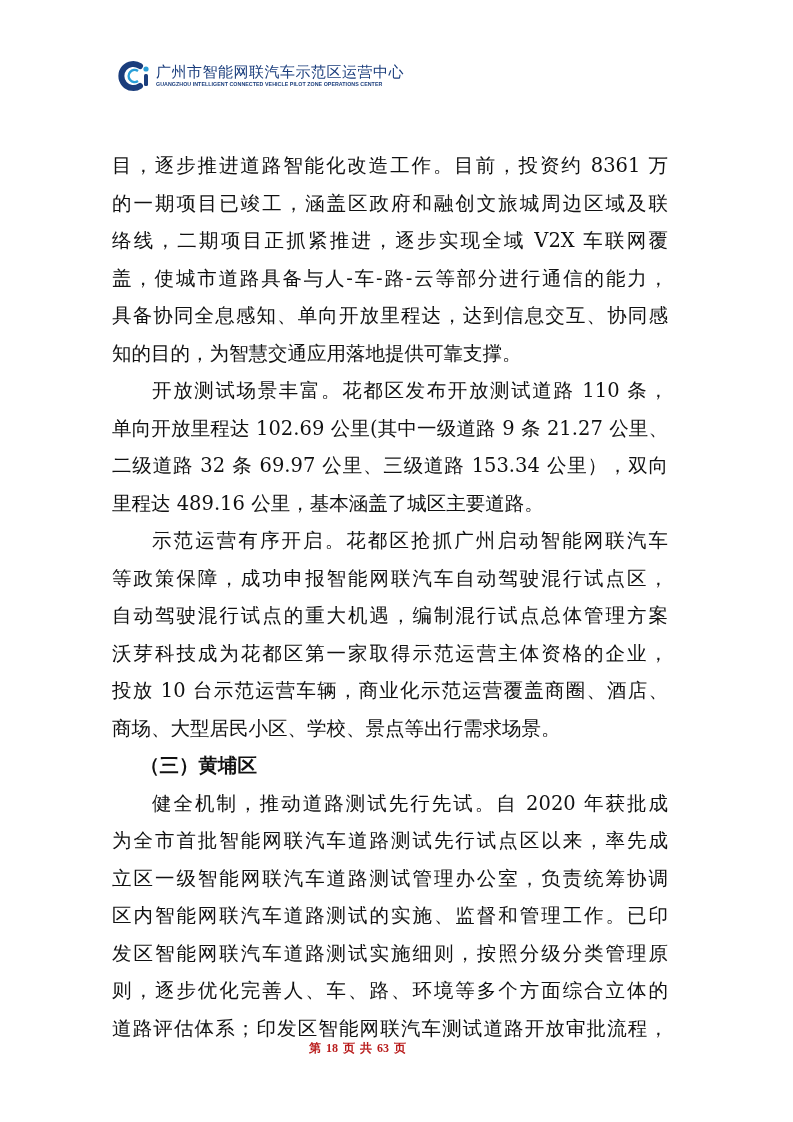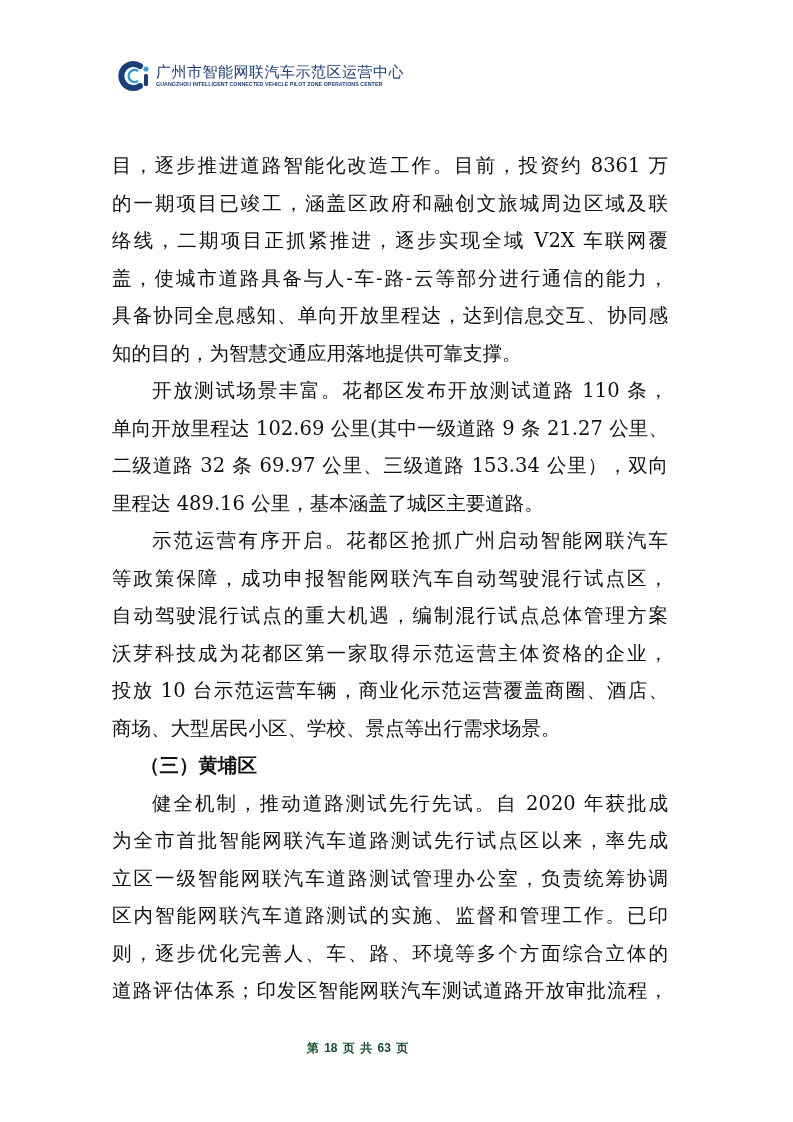--- a/index.html
+++ b/index.html
@@ -84,22 +84,22 @@
       white-space: nowrap;
     }
     .footer {
       position: absolute;
       left: 0;
       width: 715px;
       top: 1040px;
       text-align: center;
       font-size: 12px;
       font-weight: bold;
-      font-family: Liberation Sans, sans-serif;
-      color: #14532d;
+      font-family: Liberation Serif, serif;
+      color: #b91c1c;
       word-spacing: 2px;
     }
   </style>
 </head>
 <body>
 
 <div class="header">
   <div class="logo-mark">
     <svg width="34" height="32" viewBox="0 0 34 32">
       <path d="M22 6 A12 12 0 1 0 22 26" fill="none" stroke="#1a3d7c" stroke-width="6" stroke-linecap="round"></path>
@@ -136,18 +136,19 @@
     <div class="line">沃芽科技成为花都区第一家取得示范运营主体资格的企业，</div>
     <div class="line">投放 10 台示范运营车辆，商业化示范运营覆盖商圈、酒店、</div>
     <div class="line last">商场、大型居民小区、学校、景点等出行需求场景。</div>
   </div>
   <div class="heading">（三）黄埔区</div>
   <div>
     <div class="line indent">健全机制，推动道路测试先行先试。自 2020 年获批成</div>
     <div class="line">为全市首批智能网联汽车道路测试先行试点区以来，率先成</div>
     <div class="line">立区一级智能网联汽车道路测试管理办公室，负责统筹协调</div>
     <div class="line">区内智能网联汽车道路测试的实施、监督和管理工作。已印</div>
+    <div class="line">发区智能网联汽车道路测试实施细则，按照分级分类管理原</div>
     <div class="line">则，逐步优化完善人、车、路、环境等多个方面综合立体的</div>
     <div class="line">道路评估体系；印发区智能网联汽车测试道路开放审批流程，</div>
   </div>
 </div>
 
 <div class="footer">第 18 页 共 63 页</div>
 
 </body></html>

